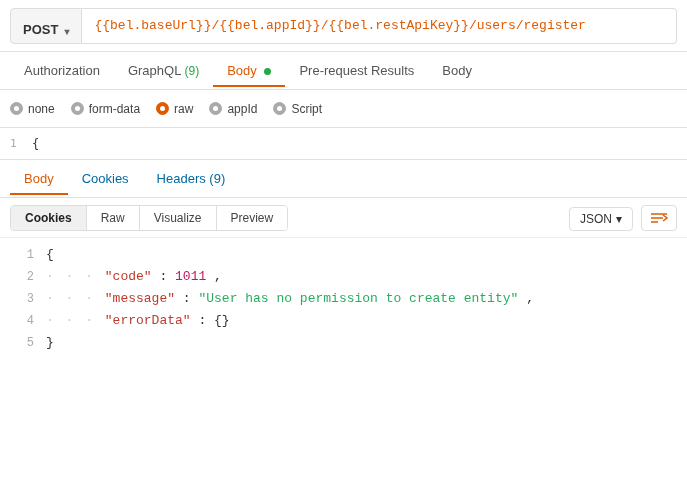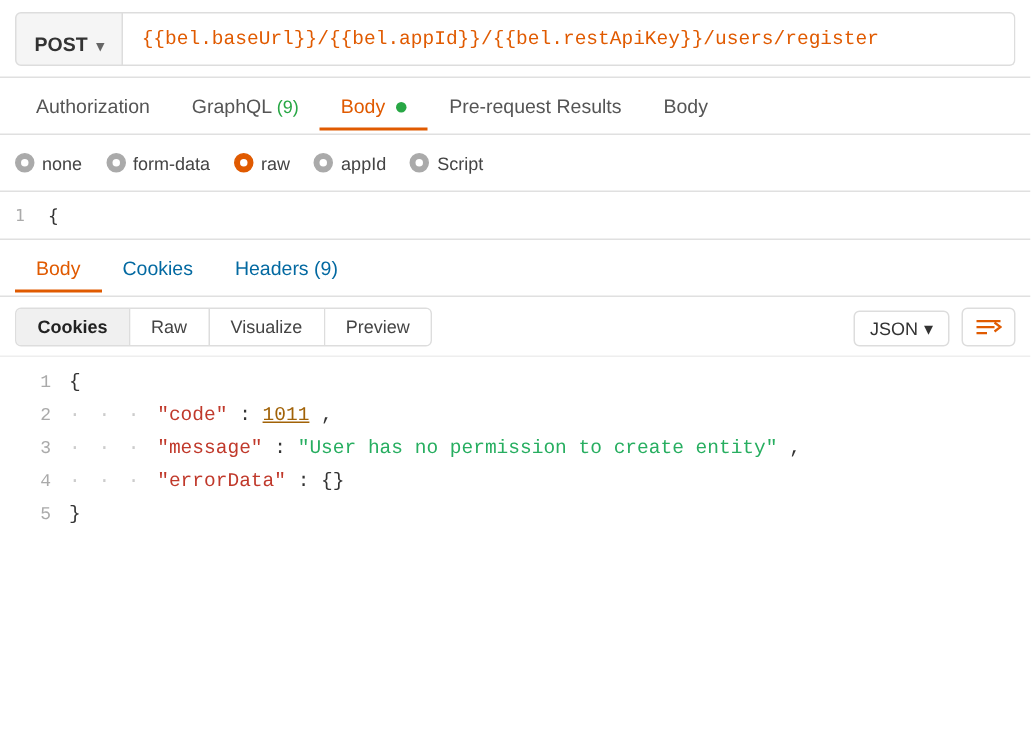--- a/index.html
+++ b/index.html
@@ -285,21 +285,21 @@
     }
     .json-content {
       flex: 1;
     }
     .dot-indent {
       color: #ccc;
       letter-spacing: 2px;
     }
     .j-brace { color: #333; }
     .j-key { color: #c0392b; }
-    .j-num { color: #a16207; text-decoration: underline; }
+    .j-num { color: #be185d; }
     .j-str { color: #27ae60; }
   </style>
 </head>
 <body>
 
 <div class="url-bar">
   <div class="method-select">
     <span>POST</span>
     <span class="chevron">▾</span>
   </div>

